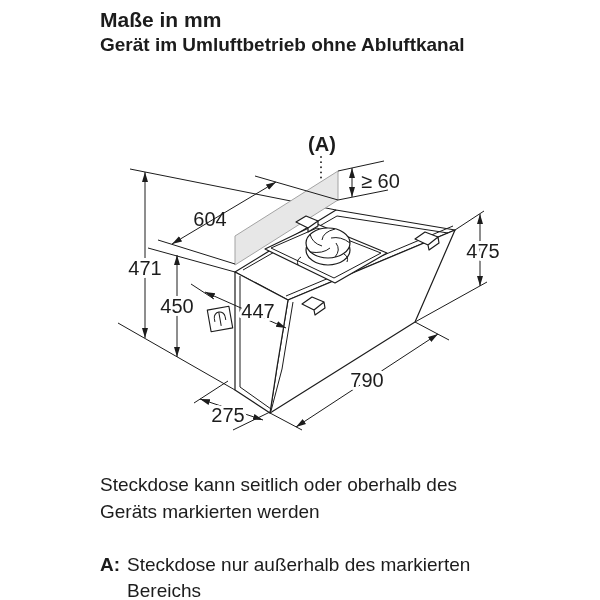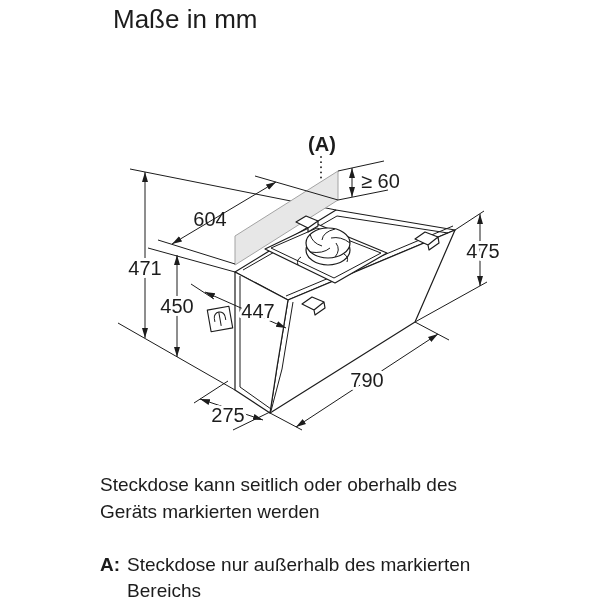--- a/index.html
+++ b/index.html
@@ -1,21 +1,21 @@
 <!DOCTYPE html>
 <html><head>
 <meta charset="utf-8">
 <style>
   html,body{margin:0;padding:0;}
   body{
     width:600px;height:600px;background:#ffffff;position:relative;
     font-family:"Liberation Sans", sans-serif;color:#1c1c1c;overflow:hidden;
   }
   .header{position:absolute;left:100px;top:7px;line-height:25px;}
-  .units-note{font-size:26px;font-weight:400;margin-left:13px;}
+  .units-note{font-size:21px;font-weight:700;}
   .title{font-size:19px;font-weight:700;}
   .diagram-svg{position:absolute;left:0;top:0;}
   .footer-note{position:absolute;left:100px;top:471px;width:392px;font-size:19px;line-height:27px;}
   .legend{position:absolute;left:100px;top:552px;display:flex;font-size:19px;line-height:26px;}
   .legend-key{font-weight:700;margin-right:7px;white-space:nowrap;}
   .legend-text{width:352px;}
   
   .ln{stroke:#1c1c1c;stroke-width:1.1;fill:none;stroke-linejoin:round;stroke-linecap:round;}
   .ln-thin{stroke:#1c1c1c;stroke-width:1;fill:none;stroke-linejoin:round;}
   .face{stroke:#1c1c1c;stroke-width:1.2;fill:#ffffff;stroke-linejoin:round;}
@@ -24,20 +24,21 @@
   .dim-label{font-size:20px;fill:#1c1c1c;paint-order:stroke;stroke:#ffffff;stroke-width:6px;stroke-linejoin:round;}
   .dim-label-plain{font-size:20px;fill:#1c1c1c;}
   .a-label{font-size:20px;font-weight:700;fill:#1c1c1c;}
   .dotted{stroke:#1c1c1c;stroke-width:1.8;fill:none;stroke-linecap:round;stroke-dasharray:0.1 5;}
 </style>
 </head>
 <body>
 
 <div class="header">
   <div class="units-note">Maße in mm</div>
+  <div class="title">Gerät im Umluftbetrieb ohne Abluftkanal</div>
 </div>
 
 <svg class="diagram-svg" width="600" height="600" viewBox="0 0 600 600">
   <defs>
     <marker id="ah" markerWidth="10" markerHeight="8" refX="10" refY="4" orient="auto-start-reverse">
       <path d="M0,1 L10,4 L0,7 Z" fill="#1c1c1c"></path>
     </marker>
   </defs>
 
   <path class="dim" d="M130,169 L336,210"></path>

